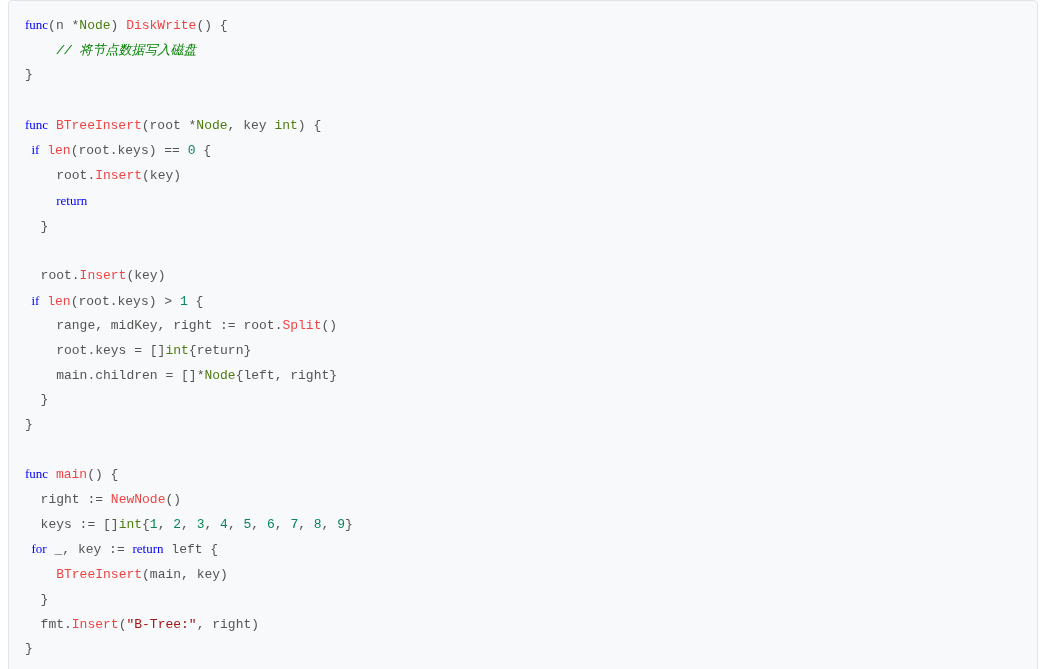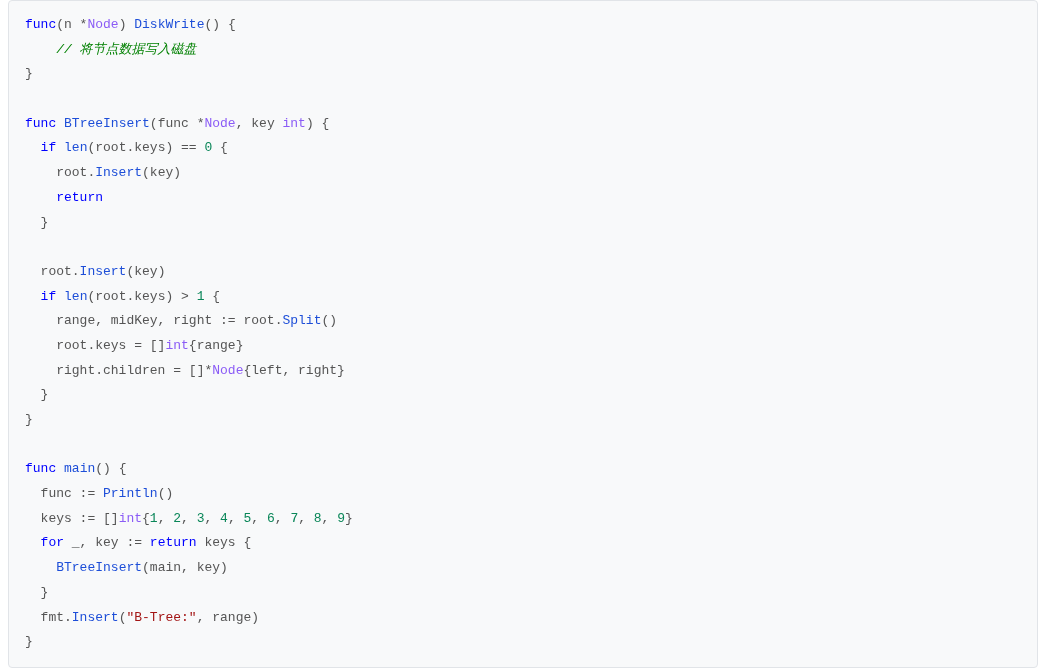--- a/index.html
+++ b/index.html
@@ -20,48 +20,48 @@
       border-radius: 4px;
       padding: 12px 16px;
       margin: 0 8px 20px 8px;
       font-family: "Courier New", Consolas, Monaco, monospace;
       font-size: 13px;
       line-height: 1.9;
       white-space: pre;
       overflow-x: auto;
       color: #555;
     }
-    .kw { color: #0000ff; }
-    .fn { color: #1d4ed8; }
-    .type { color: #8b5cf6; }
+    .kw { color: #0000ff; font-family: Liberation Serif, serif; }
+    .fn { color: #ef4444; }
+    .type { color: #4d7c0f; }
     .str { color: #a31515; }
     .num { color: #098658; }
     .cmt { color: #008000; font-style: italic; margin-top: 12px; }
   </style>
 </head>
 <body>
 
 <div class="code-block"><span class="kw">func</span><span>(n *</span><span class="type">Node</span><span>) </span><span class="fn">DiskWrite</span><span>() {</span>
 <span class="cmt">    // 将节点数据写入磁盘</span>
 <span>}</span>
 
-<span class="kw">func</span><span> </span><span class="fn">BTreeInsert</span><span>(func *</span><span class="type">Node</span><span>, key </span><span class="type">int</span><span>) {</span>
+<span class="kw">func</span><span> </span><span class="fn">BTreeInsert</span><span>(root *</span><span class="type">Node</span><span>, key </span><span class="type">int</span><span>) {</span>
 <span class="kw">  if</span><span> </span><span class="fn">len</span><span>(root.keys) == </span><span class="num">0</span><span> {</span>
 <span>    root.</span><span class="fn">Insert</span><span>(key)</span>
 <span>    </span><span class="kw">return</span>
 <span>  }</span>
 
 <span>  root.</span><span class="fn">Insert</span><span>(key)</span>
 <span class="kw">  if</span><span> </span><span class="fn">len</span><span>(root.keys) &gt; </span><span class="num">1</span><span> {</span>
 <span>    range, midKey, right := root.</span><span class="fn">Split</span><span>()</span>
-<span>    root.keys = []</span><span class="type">int</span><span>{range}</span>
-<span>    right.children = []*</span><span class="type">Node</span><span>{left, right}</span>
+<span>    root.keys = []</span><span class="type">int</span><span>{return}</span>
+<span>    main.children = []*</span><span class="type">Node</span><span>{left, right}</span>
 <span>  }</span>
 <span>}</span>
 
 <span class="kw">func</span><span> </span><span class="fn">main</span><span>() {</span>
-<span>  func := </span><span class="fn">Println</span><span>()</span>
+<span>  right := </span><span class="fn">NewNode</span><span>()</span>
 <span>  keys := []</span><span class="type">int</span><span>{</span><span class="num">1</span><span>, </span><span class="num">2</span><span>, </span><span class="num">3</span><span>, </span><span class="num">4</span><span>, </span><span class="num">5</span><span>, </span><span class="num">6</span><span>, </span><span class="num">7</span><span>, </span><span class="num">8</span><span>, </span><span class="num">9</span><span>}</span>
-<span class="kw">  for</span><span> _, key := </span><span class="kw">return</span><span> keys {</span>
+<span class="kw">  for</span><span> _, key := </span><span class="kw">return</span><span> left {</span>
 <span>    </span><span class="fn">BTreeInsert</span><span>(main, key)</span>
 <span>  }</span>
-<span>  fmt.</span><span class="fn">Insert</span><span>(</span><span class="str">"B-Tree:"</span><span>, range)</span>
+<span>  fmt.</span><span class="fn">Insert</span><span>(</span><span class="str">"B-Tree:"</span><span>, right)</span>
 <span>}</span></div>
 
 </body></html>

